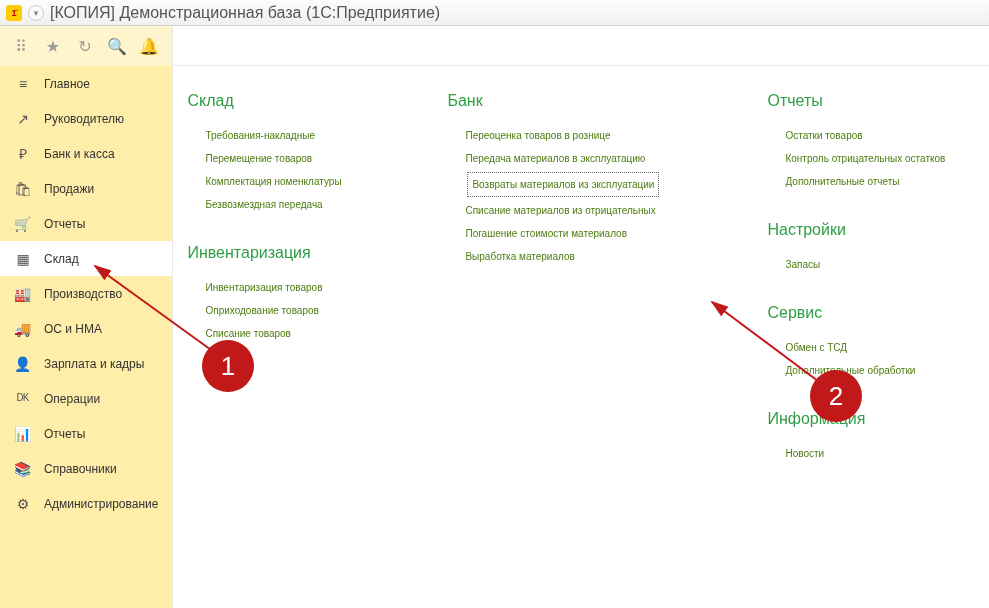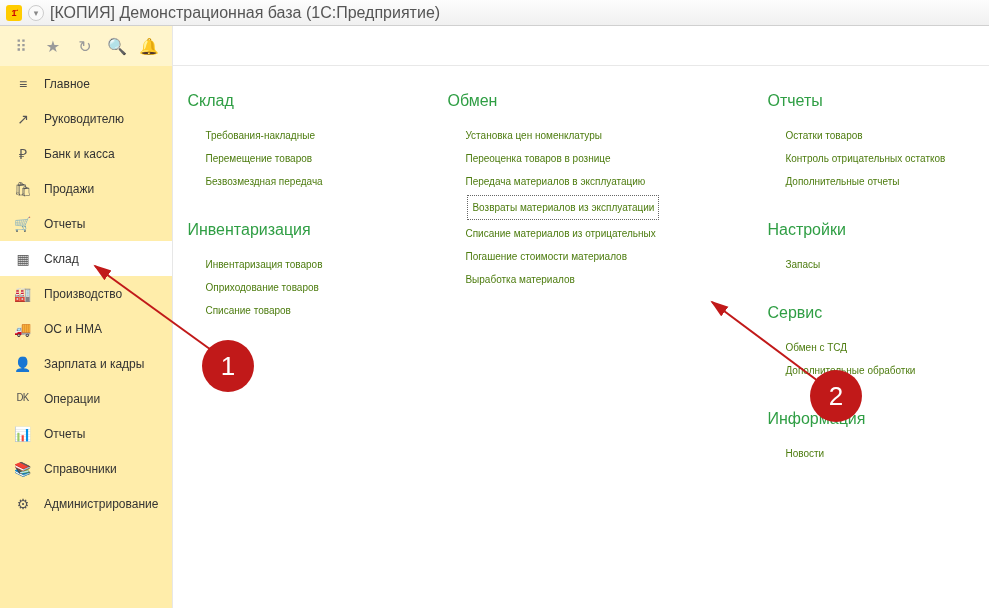--- a/index.html
+++ b/index.html
@@ -116,29 +116,29 @@
       </div>
   </div>
 
   <div class="content">
     <div class="tabstrip"></div>
     <div class="inner">
       <div class="col col1" id="col1">
           <div class="section-head">Склад</div>
           <span class="link">Требования-накладные</span>
           <span class="link">Перемещение товаров</span>
+          <span class="link">Комплектация номенклатуры</span>
           <span class="link">Безвозмездная передача</span>
           <div class="section-head mt">Инвентаризация</div>
           <span class="link">Инвентаризация товаров</span>
           <span class="link">Оприходование товаров</span>
           <span class="link">Списание товаров</span>
         </div>
       <div class="col col2" id="col2">
-          <div class="section-head">Обмен</div>
-          <span class="link">Установка цен номенклатуры</span>
+          <div class="section-head">Банк</div>
           <span class="link">Переоценка товаров в рознице</span>
           <span class="link">Передача материалов в эксплуатацию</span>
           <div style="padding: 2px 0px;"><span class="link boxed">Возвраты материалов из эксплуатации</span></div>
           <span class="link">Списание материалов из отрицательных</span>
           <span class="link">Погашение стоимости материалов</span>
           <span class="link">Выработка материалов</span>
         </div>
       <div class="col col3" id="col3">
           <div class="section-head">Отчеты</div>
           <span class="link">Остатки товаров</span>

